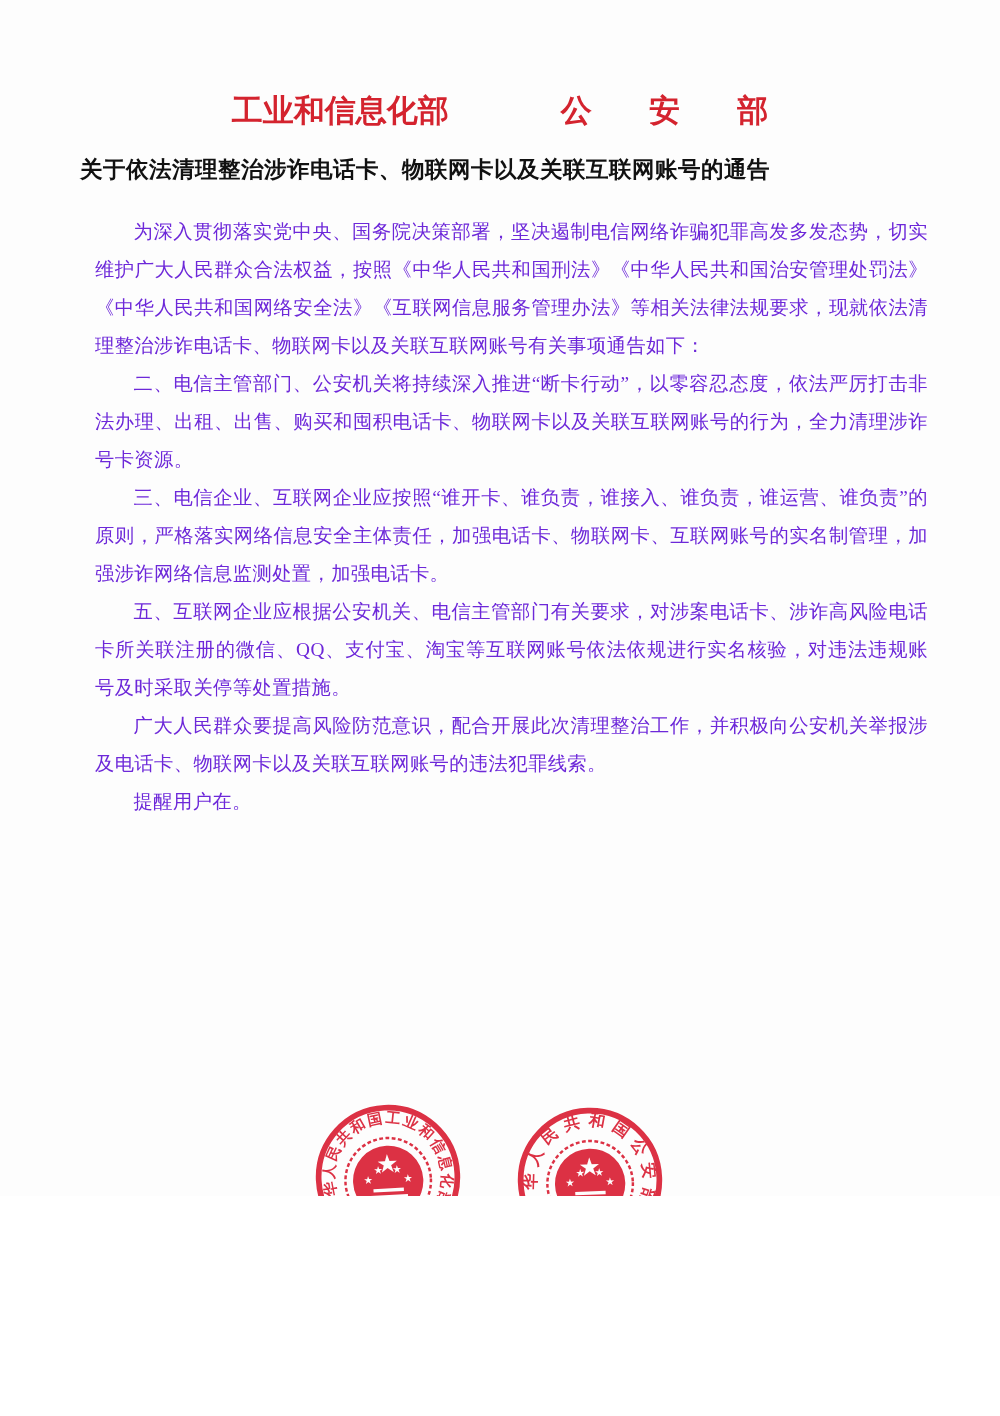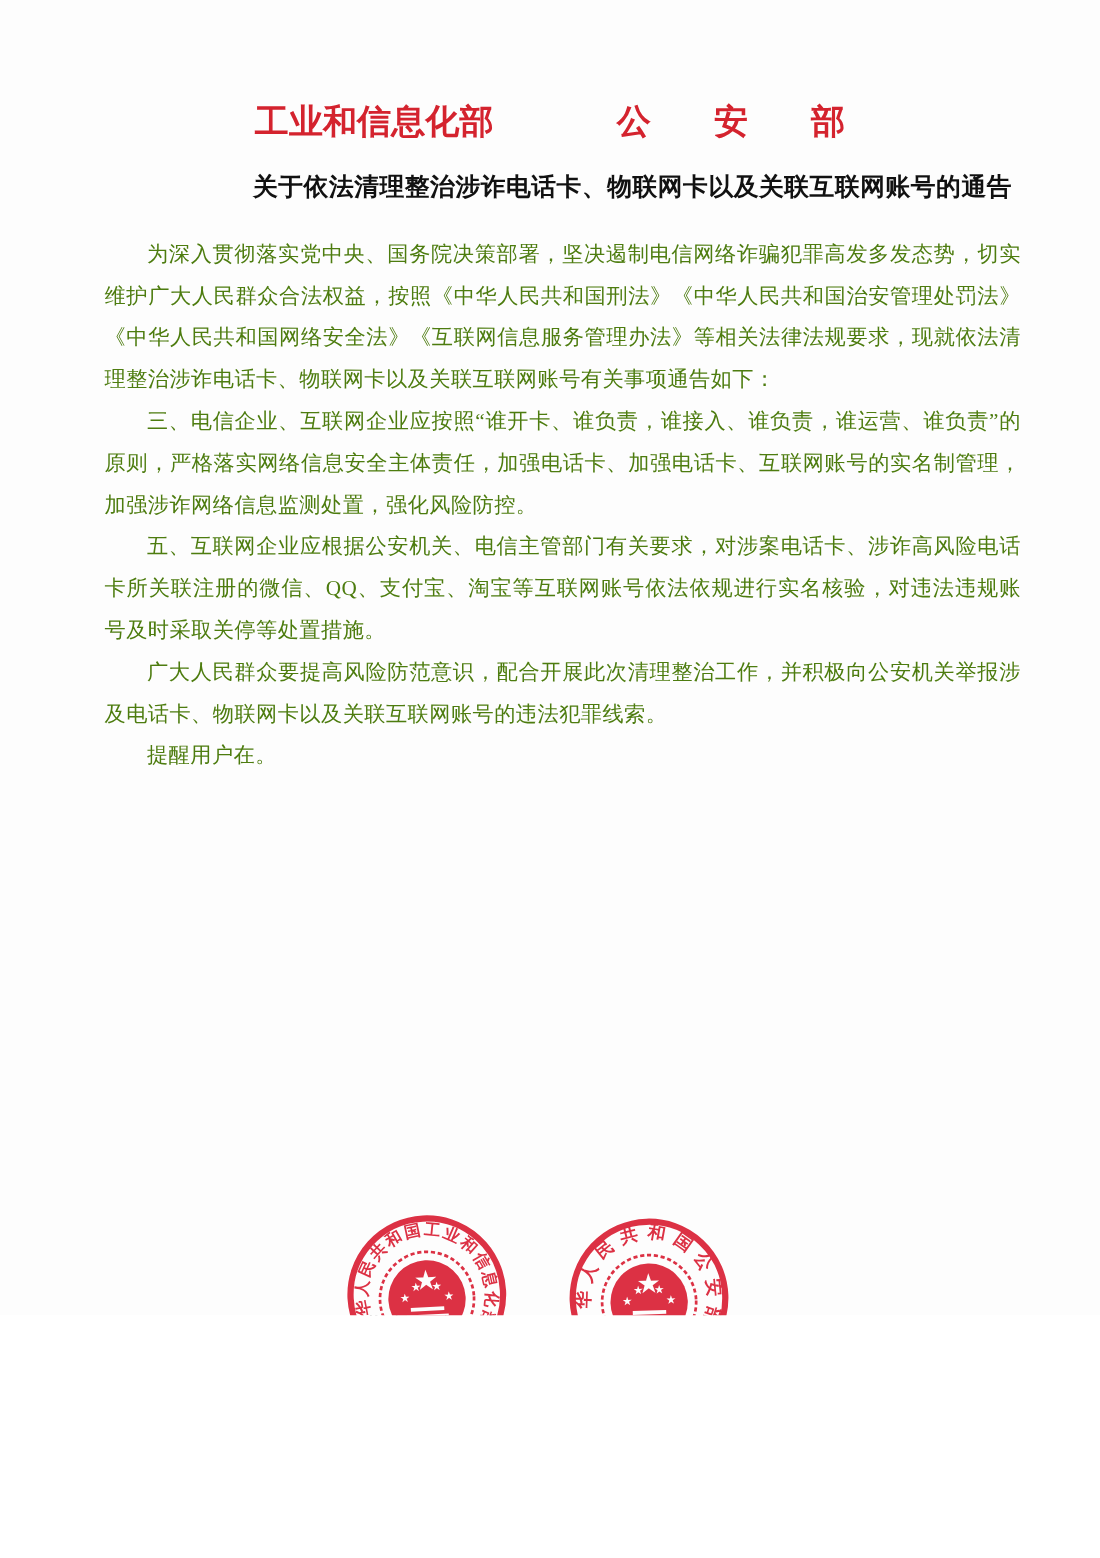--- a/index.html
+++ b/index.html
@@ -25,33 +25,33 @@
     font-weight: bold;
     font-size: 31px;
     white-space: nowrap;
   }
   .ministry-right {
     letter-spacing: 1.85em;
     margin-right: -1.85em;
   }
   .doc-title {
     margin: 22px 80px 0 80px;
-    text-align: right;
+    text-align: left;
     font-size: 22.5px;
     font-weight: bold;
     color: #111;
     letter-spacing: 0.5px;
   }
   .doc-body {
     margin: 28px 72px 0 95px;
     font-size: 19.3px;
     line-height: 38px;
     text-align: justify;
     letter-spacing: 0.4px;
-    color: #4d7c0f;
+    color: #6d28d9;
   }
   .doc-body p {
     margin: 0;
     text-indent: 2em;
   }
   
   .seal {
     position: absolute;
     width: 152px;
     height: 158px;
@@ -100,21 +100,22 @@
 
   <div class="header-line">
     <span class="ministry-left">工业和信息化部</span>
     <span class="ministry-right">公安部</span>
   </div>
 
   <div class="doc-title">关于依法清理整治涉诈电话卡、物联网卡以及关联互联网账号的通告</div>
 
   <div class="doc-body">
     <p>为深入贯彻落实党中央、国务院决策部署，坚决遏制电信网络诈骗犯罪高发多发态势，切实维护广大人民群众合法权益，按照《中华人民共和国刑法》《中华人民共和国治安管理处罚法》《中华人民共和国网络安全法》《互联网信息服务管理办法》等相关法律法规要求，现就依法清理整治涉诈电话卡、物联网卡以及关联互联网账号有关事项通告如下：</p>
-    <p>三、电信企业、互联网企业应按照“谁开卡、谁负责，谁接入、谁负责，谁运营、谁负责”的原则，严格落实网络信息安全主体责任，加强电话卡、加强电话卡、互联网账号的实名制管理，加强涉诈网络信息监测处置，强化风险防控。</p>
+    <p>二、电信主管部门、公安机关将持续深入推进“断卡行动”，以零容忍态度，依法严厉打击非法办理、出租、出售、购买和囤积电话卡、物联网卡以及关联互联网账号的行为，全力清理涉诈号卡资源。</p>
+    <p>三、电信企业、互联网企业应按照“谁开卡、谁负责，谁接入、谁负责，谁运营、谁负责”的原则，严格落实网络信息安全主体责任，加强电话卡、物联网卡、互联网账号的实名制管理，加强涉诈网络信息监测处置，加强电话卡。</p>
     <p>五、互联网企业应根据公安机关、电信主管部门有关要求，对涉案电话卡、涉诈高风险电话卡所关联注册的微信、QQ、支付宝、淘宝等互联网账号依法依规进行实名核验，对违法违规账号及时采取关停等处置措施。</p>
     <p>广大人民群众要提高风险防范意识，配合开展此次清理整治工作，并积极向公安机关举报涉及电话卡、物联网卡以及关联互联网账号的违法犯罪线索。</p>
     <p>提醒用户在。</p>
   </div>
 
   <div class="seal seal-left">
     <svg viewBox="0 0 160 160">
       <circle class="ring" cx="80" cy="80" r="73"></circle>
       <circle class="wreath" cx="80" cy="84" r="45"></circle>
       <circle class="emblem-field" cx="80" cy="84" r="37"></circle>

